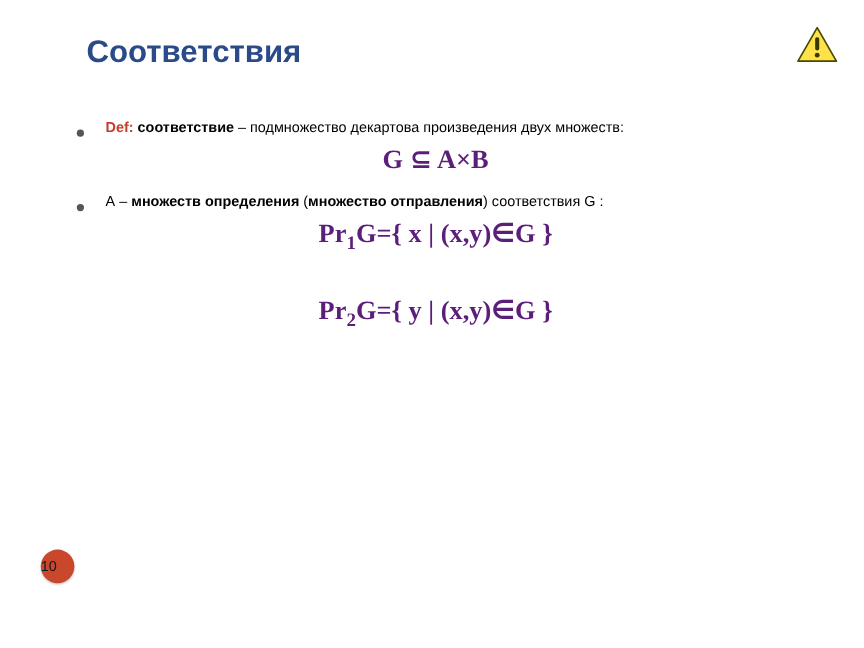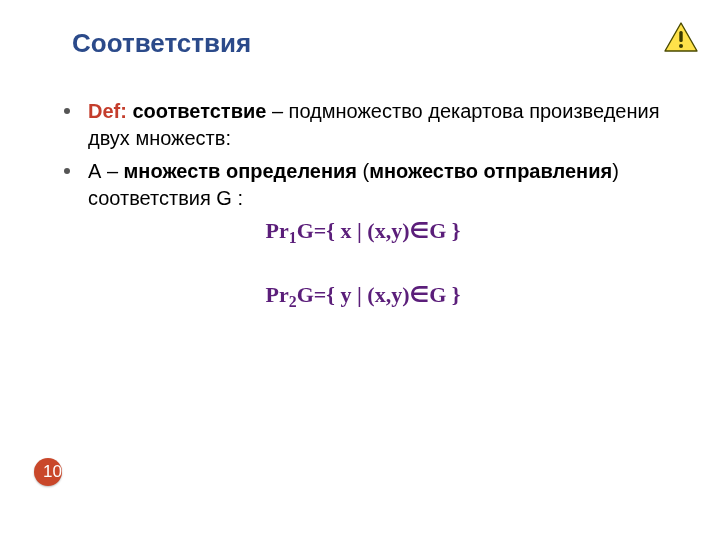--- a/index.html
+++ b/index.html
@@ -35,21 +35,21 @@
   }
   .list {
     position: absolute;
     top: 98px;
     left: 58px;
     width: 610px;
   }
   .item {
     position: relative;
     padding-left: 30px;
-    font-size: 20px;
+    font-size: 12px;
     color: #000;
     line-height: 1.35;
     margin-bottom: 6px;
   }
   .item::before {
     content: "";
     position: absolute;
     left: 6px;
     top: 10px;
     width: 6px;
@@ -79,25 +79,25 @@
     font-family: "DejaVu Sans", "Arial Unicode MS", Arial, sans-serif;
   }
   .pagebadge {
     position: absolute;
     left: 34px;
     bottom: 26px;
     width: 28px;
     height: 28px;
     border-radius: 50%;
     background: #c9472a;
-    color: #ffffff;
-    font-size: 17px;
+    color: #0f172a;
+    font-size: 12px;
     display: flex;
     align-items: center;
-    justify-content: flex-end;
+    justify-content: flex-start;
     box-shadow: 0 1px 2px rgba(0,0,0,0.25);
   }
   .gap { height: 18px; }
 </style>
 </head>
 <body>
 
 <div class="slide">
 
   <div class="title">Соответствия</div>
@@ -108,20 +108,23 @@
       <rect x="15.3" y="9" width="3.4" height="11" rx="1.5" fill="#3a3a00"></rect>
       <circle cx="17" cy="24" r="2" fill="#3a3a00"></circle>
     </svg>
   </div>
 
   <div class="list">
 
     <div class="item">
       <span class="def-label">Def:</span><span class="bold"> соответствие</span><span> – подмножество декартова произведения двух множеств:</span>
     </div>
+    <div class="formula">
+      <span>G </span><span class="sym">⊆</span><span> A×B</span>
+    </div>
 
     <div class="item">
       <span>А – </span><span class="bold">множеств определения</span><span> (</span><span class="bold">множество отправления</span><span>) соответствия G :</span>
     </div>
     <div class="formula">
       <span>Pr</span><span class="sub">1</span><span>G={ x | (x,y)</span><span class="sym">∈</span><span>G }</span>
     </div>
 
     <div class="gap"></div>
 

